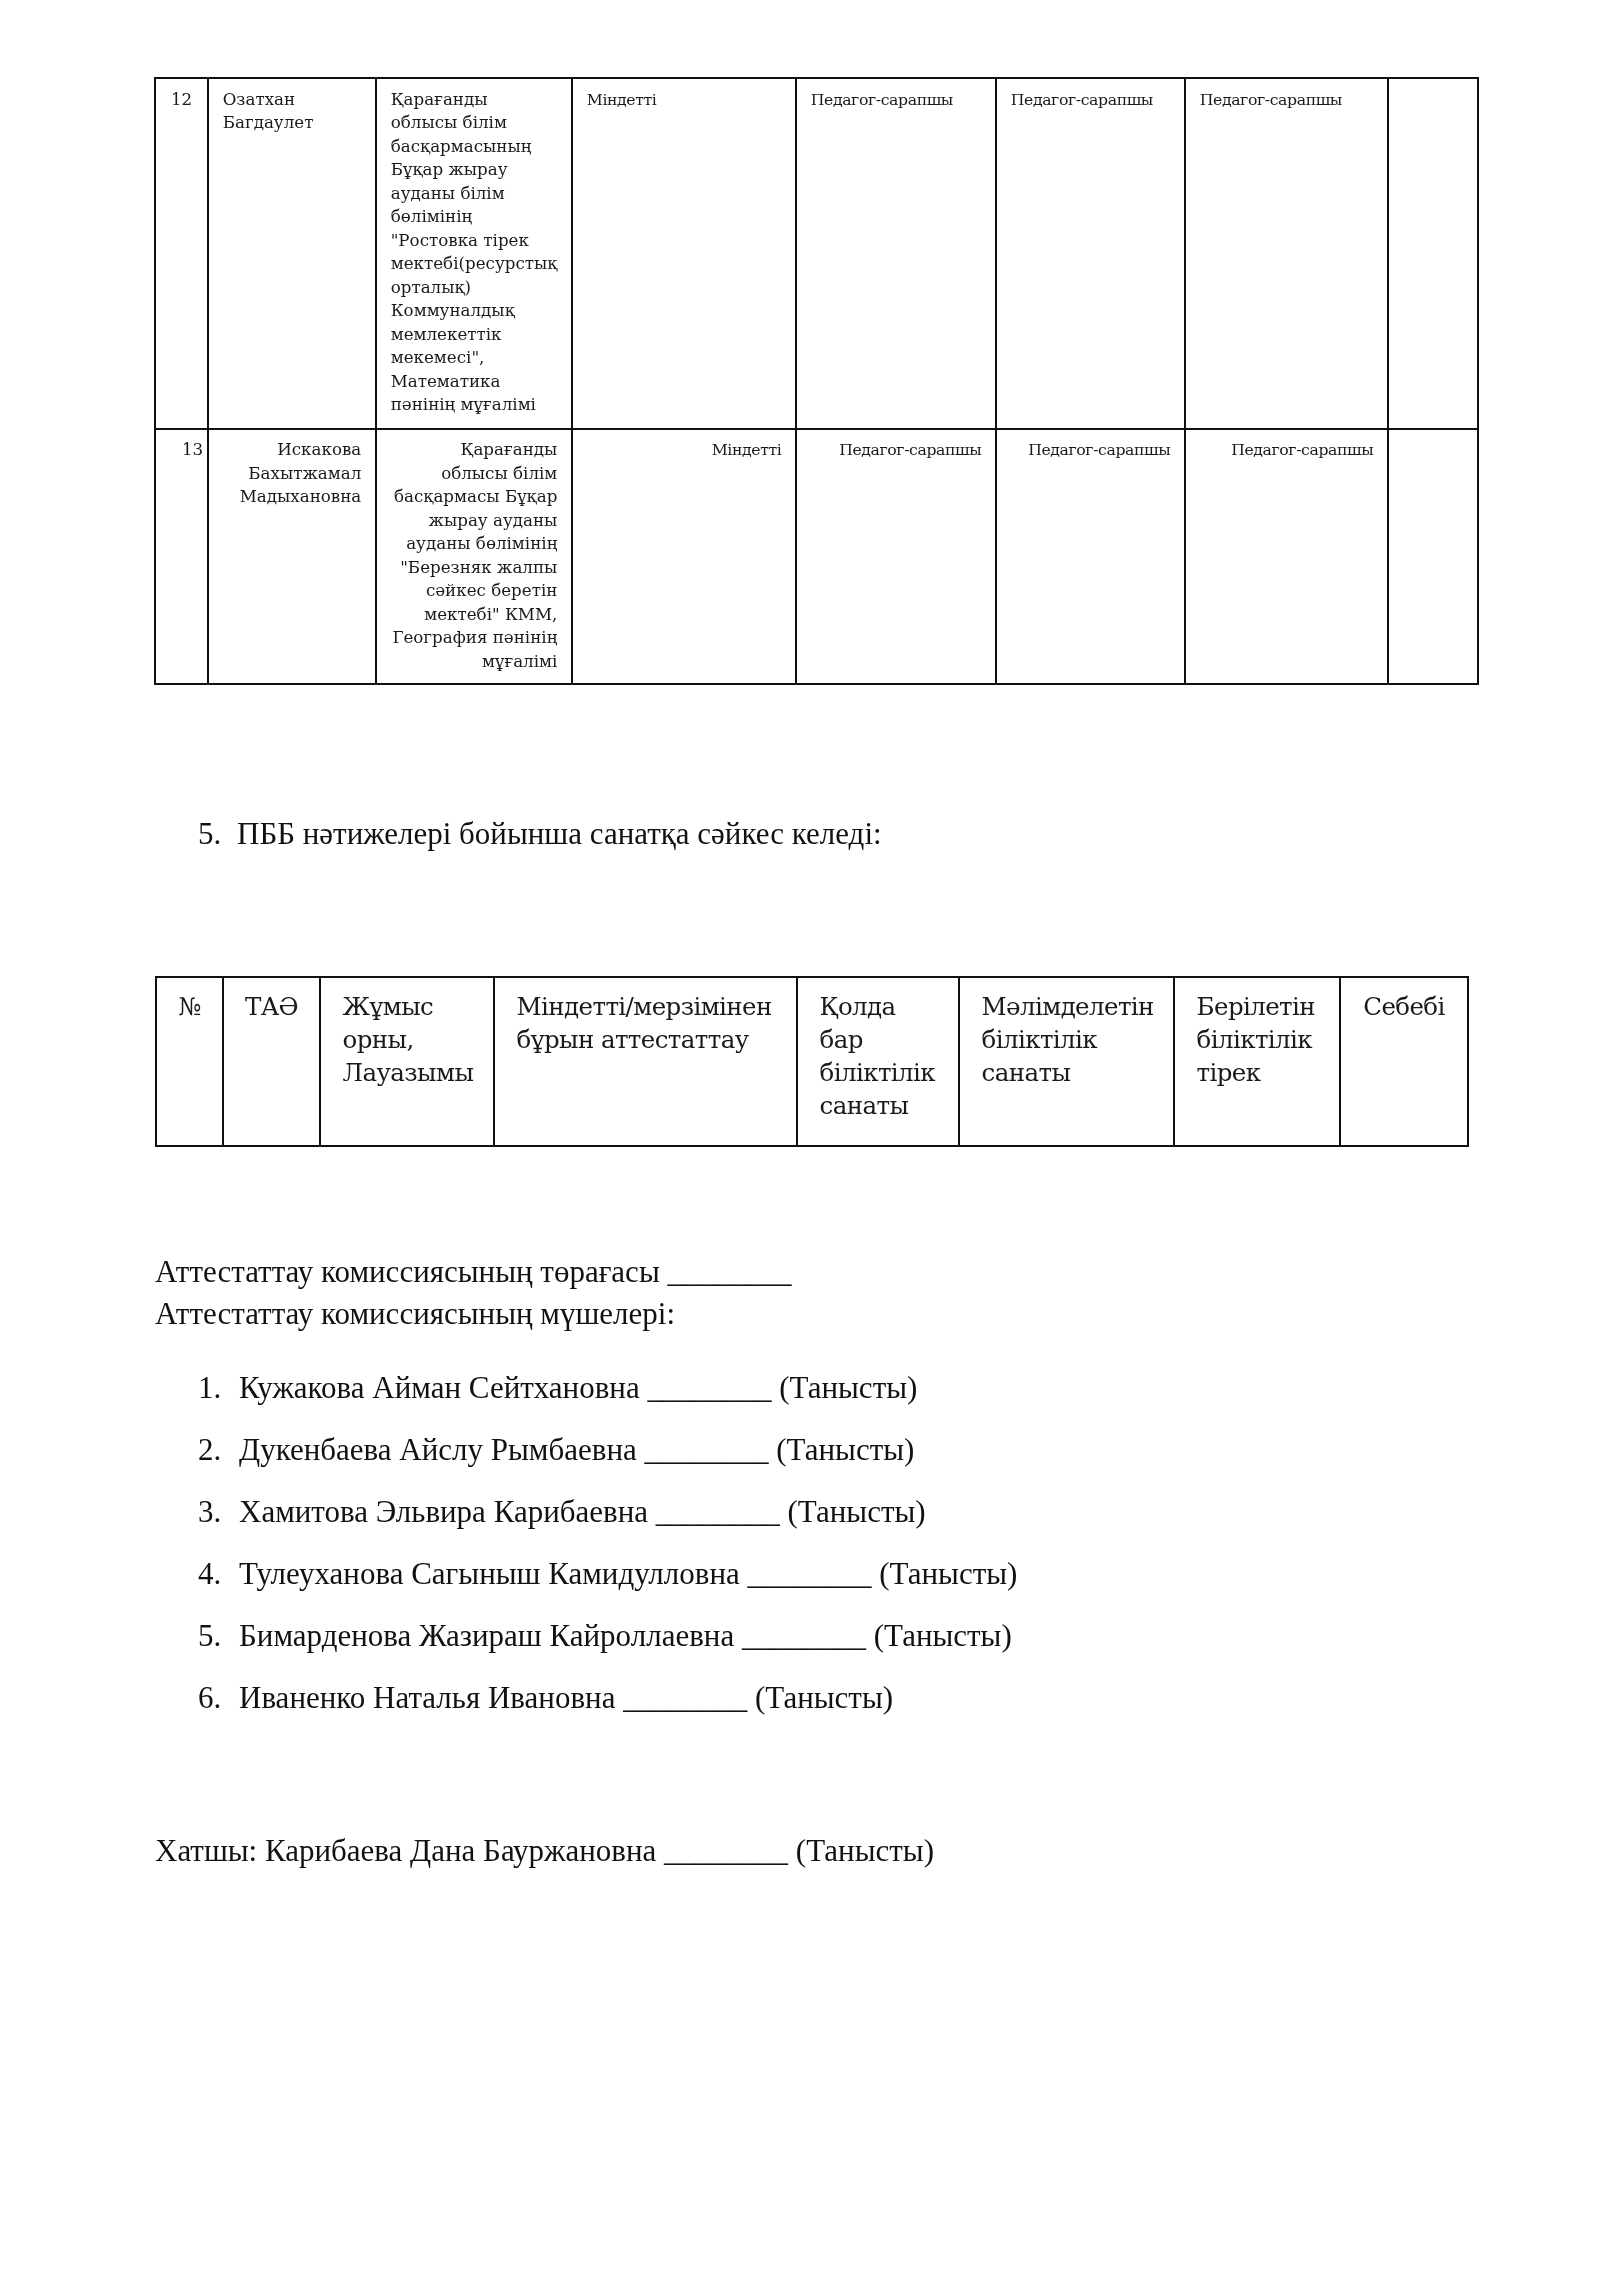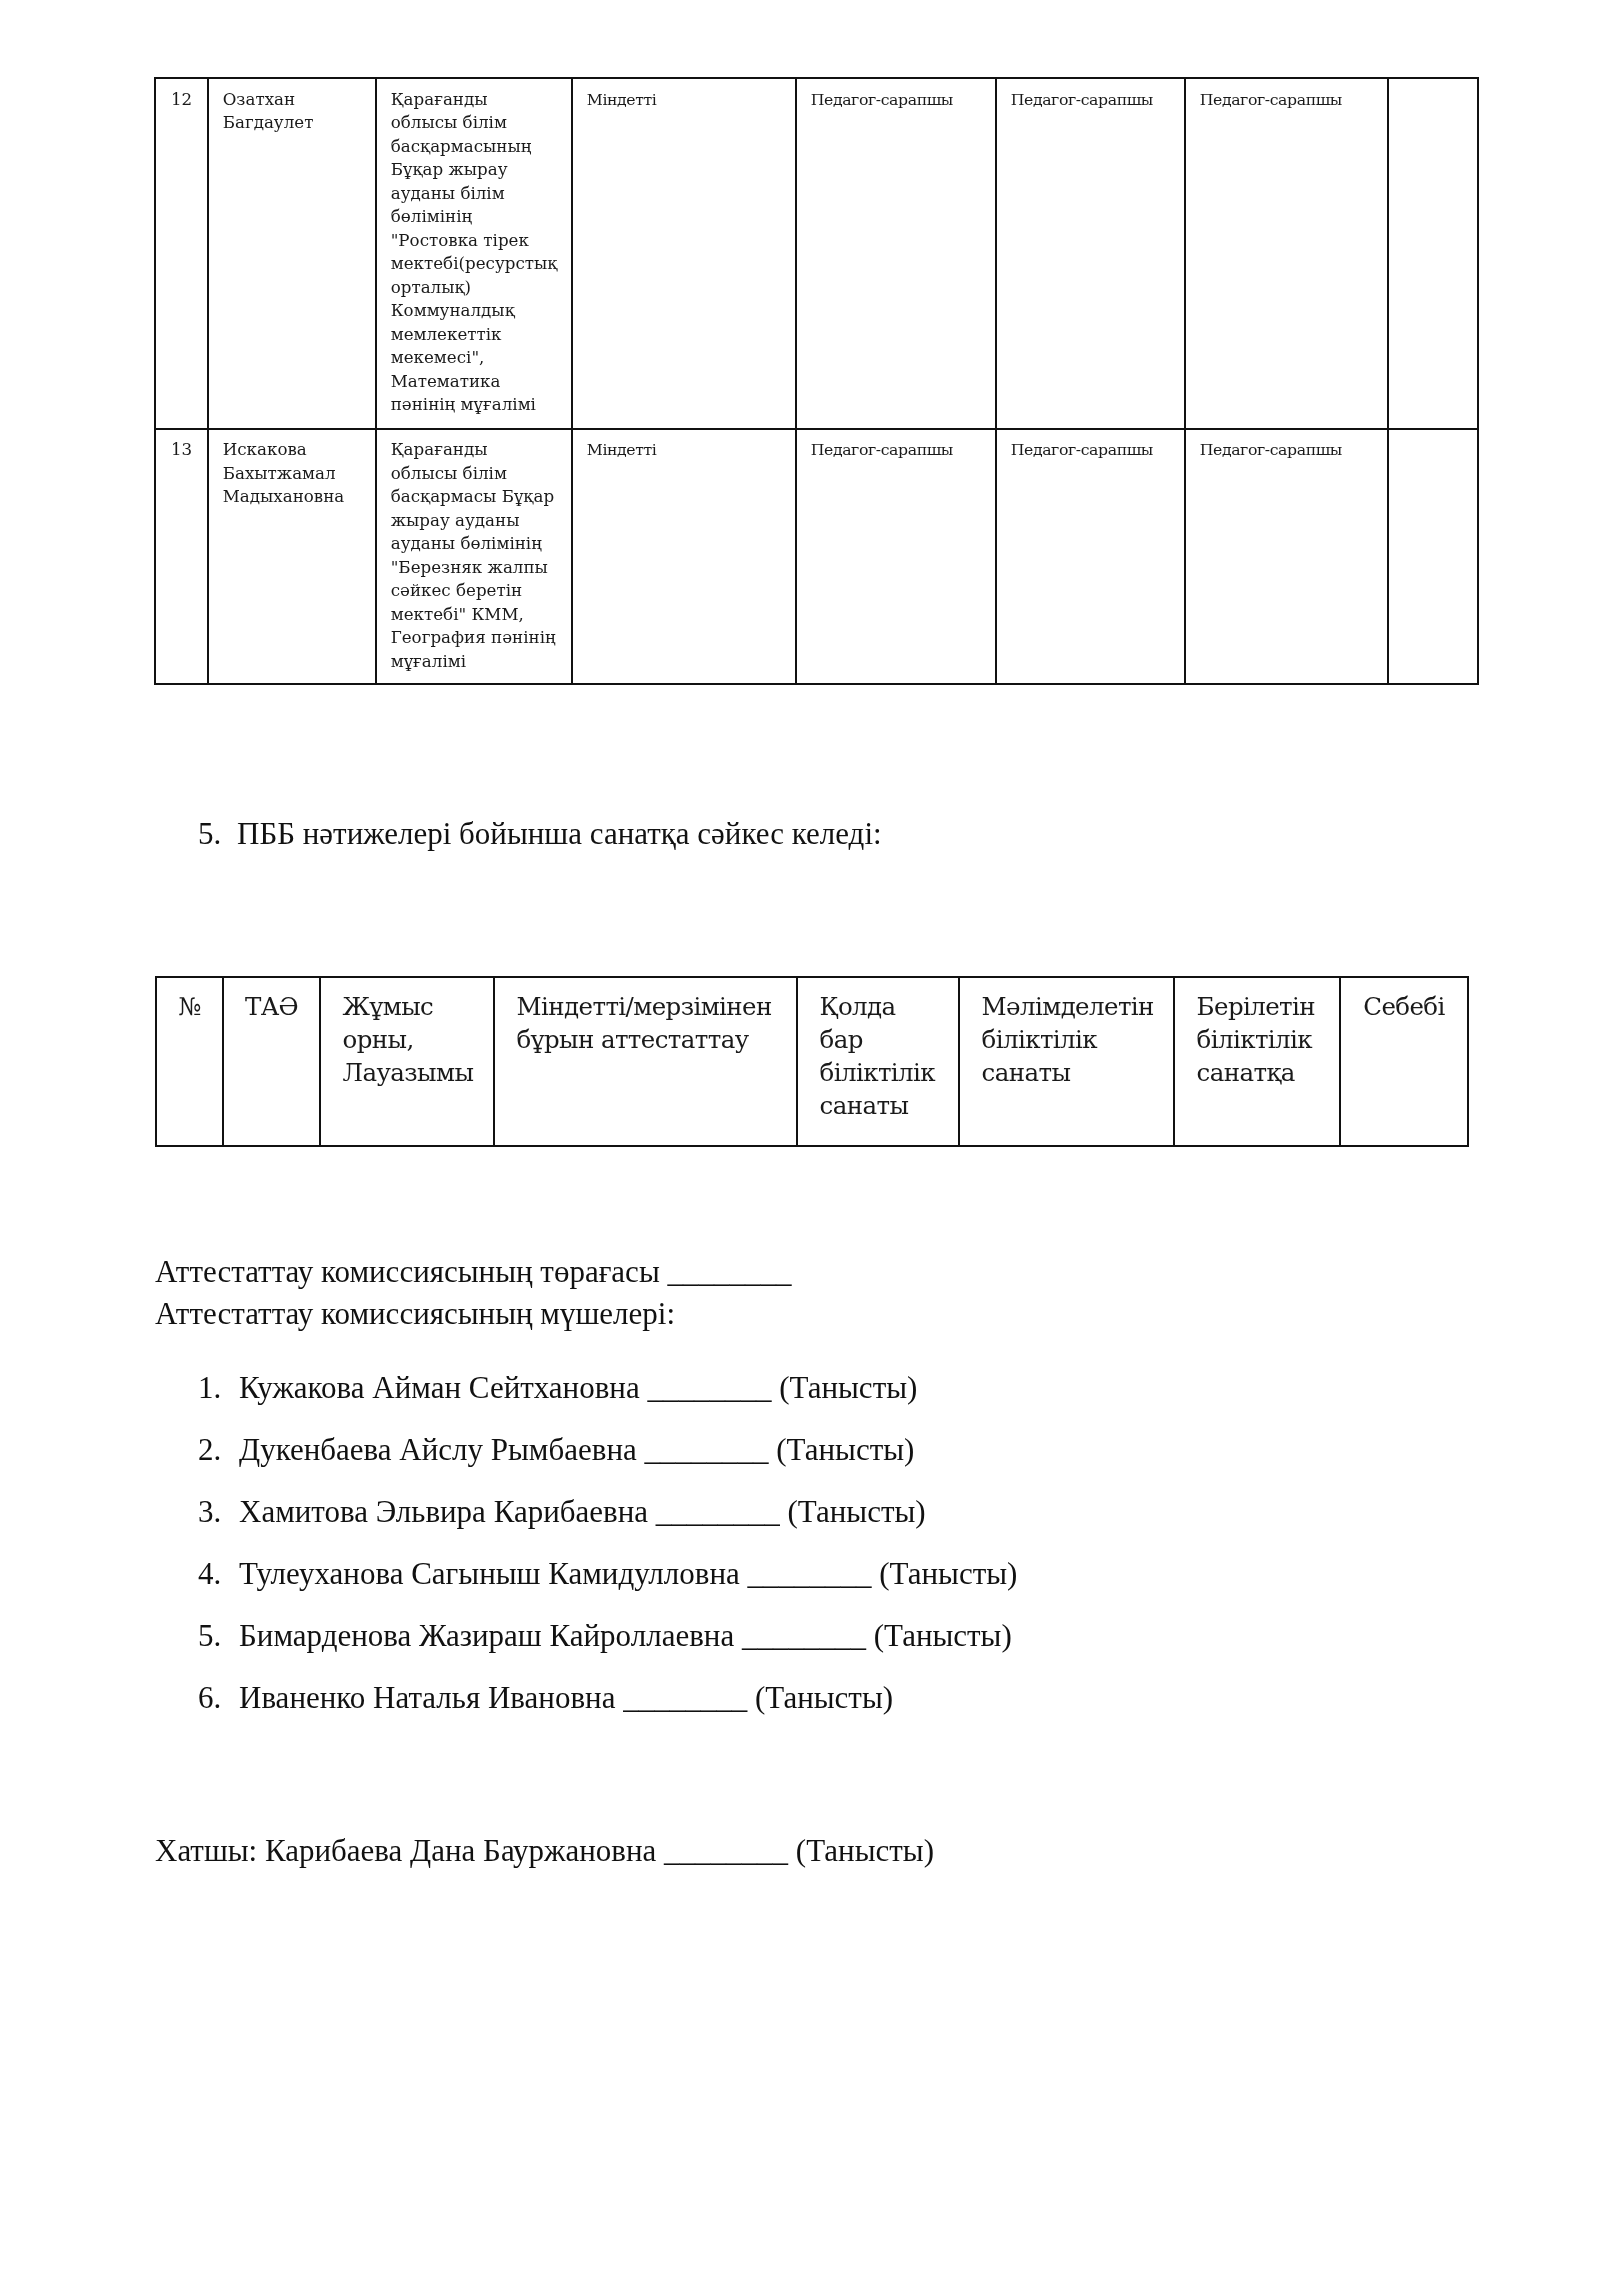--- a/index.html
+++ b/index.html
@@ -13,21 +13,21 @@
     font-family: "DejaVu Serif", serif; font-size: 16.7px; line-height: 23.5px;
   }
   table.t1 td {
     border: 2px solid #111; vertical-align: top; padding: 8.8px 13.7px 5.9px 13.7px;
     color: #1a1a1a;
     margin-left: 35px;
   }
   table.t1 td.num { text-align: center; padding-left: 3.9px; padding-right: 3.9px; }
   table.t1 td.cond { font-family: "DejaVu Serif", serif; font-size: 15.7px; letter-spacing: -0.4px; }
   table.t1 tr.r12 td { height: 334px; }
-  table.t1 tr.r13 td { height: 239px; }
+  table.t1 tr.r13 td { height: 239px; text-align: right; }
 
   
   .sec5 {
     position: absolute; left: 198px; top: 816px;
     font-family: "Liberation Serif", serif; font-size: 31px; color: #111;
     white-space: nowrap;
   }
   .sec5 .n { display: inline-block; width: 39px; }
 
   
@@ -131,21 +131,21 @@
         <col style="width:128px">
     </colgroup>
     <tbody>
         <tr>
       <td class="c">№</td>
       <td class="c">ТАӘ</td>
       <td>Жұмыс орны, Лауазымы</td>
       <td>Міндетті/мерзімінен бұрын аттестаттау</td>
       <td>Қолда бар біліктілік санаты</td>
       <td>Мәлімделетін біліктілік санаты</td>
-      <td>Берілетін біліктілік санатқа</td>
+      <td>Берілетін біліктілік тірек</td>
       <td class="c">Себебі</td>
     </tr>
   </tbody>
     </table>
 
   <div class="sig" style="top:1296px;">Аттестаттау комиссиясының мүшелері:</div>
   <div class="sig" style="top:1254px;">
     <span>Аттестаттау комиссиясының төрағасы</span>
     <span class="blank">________</span>
   </div>

